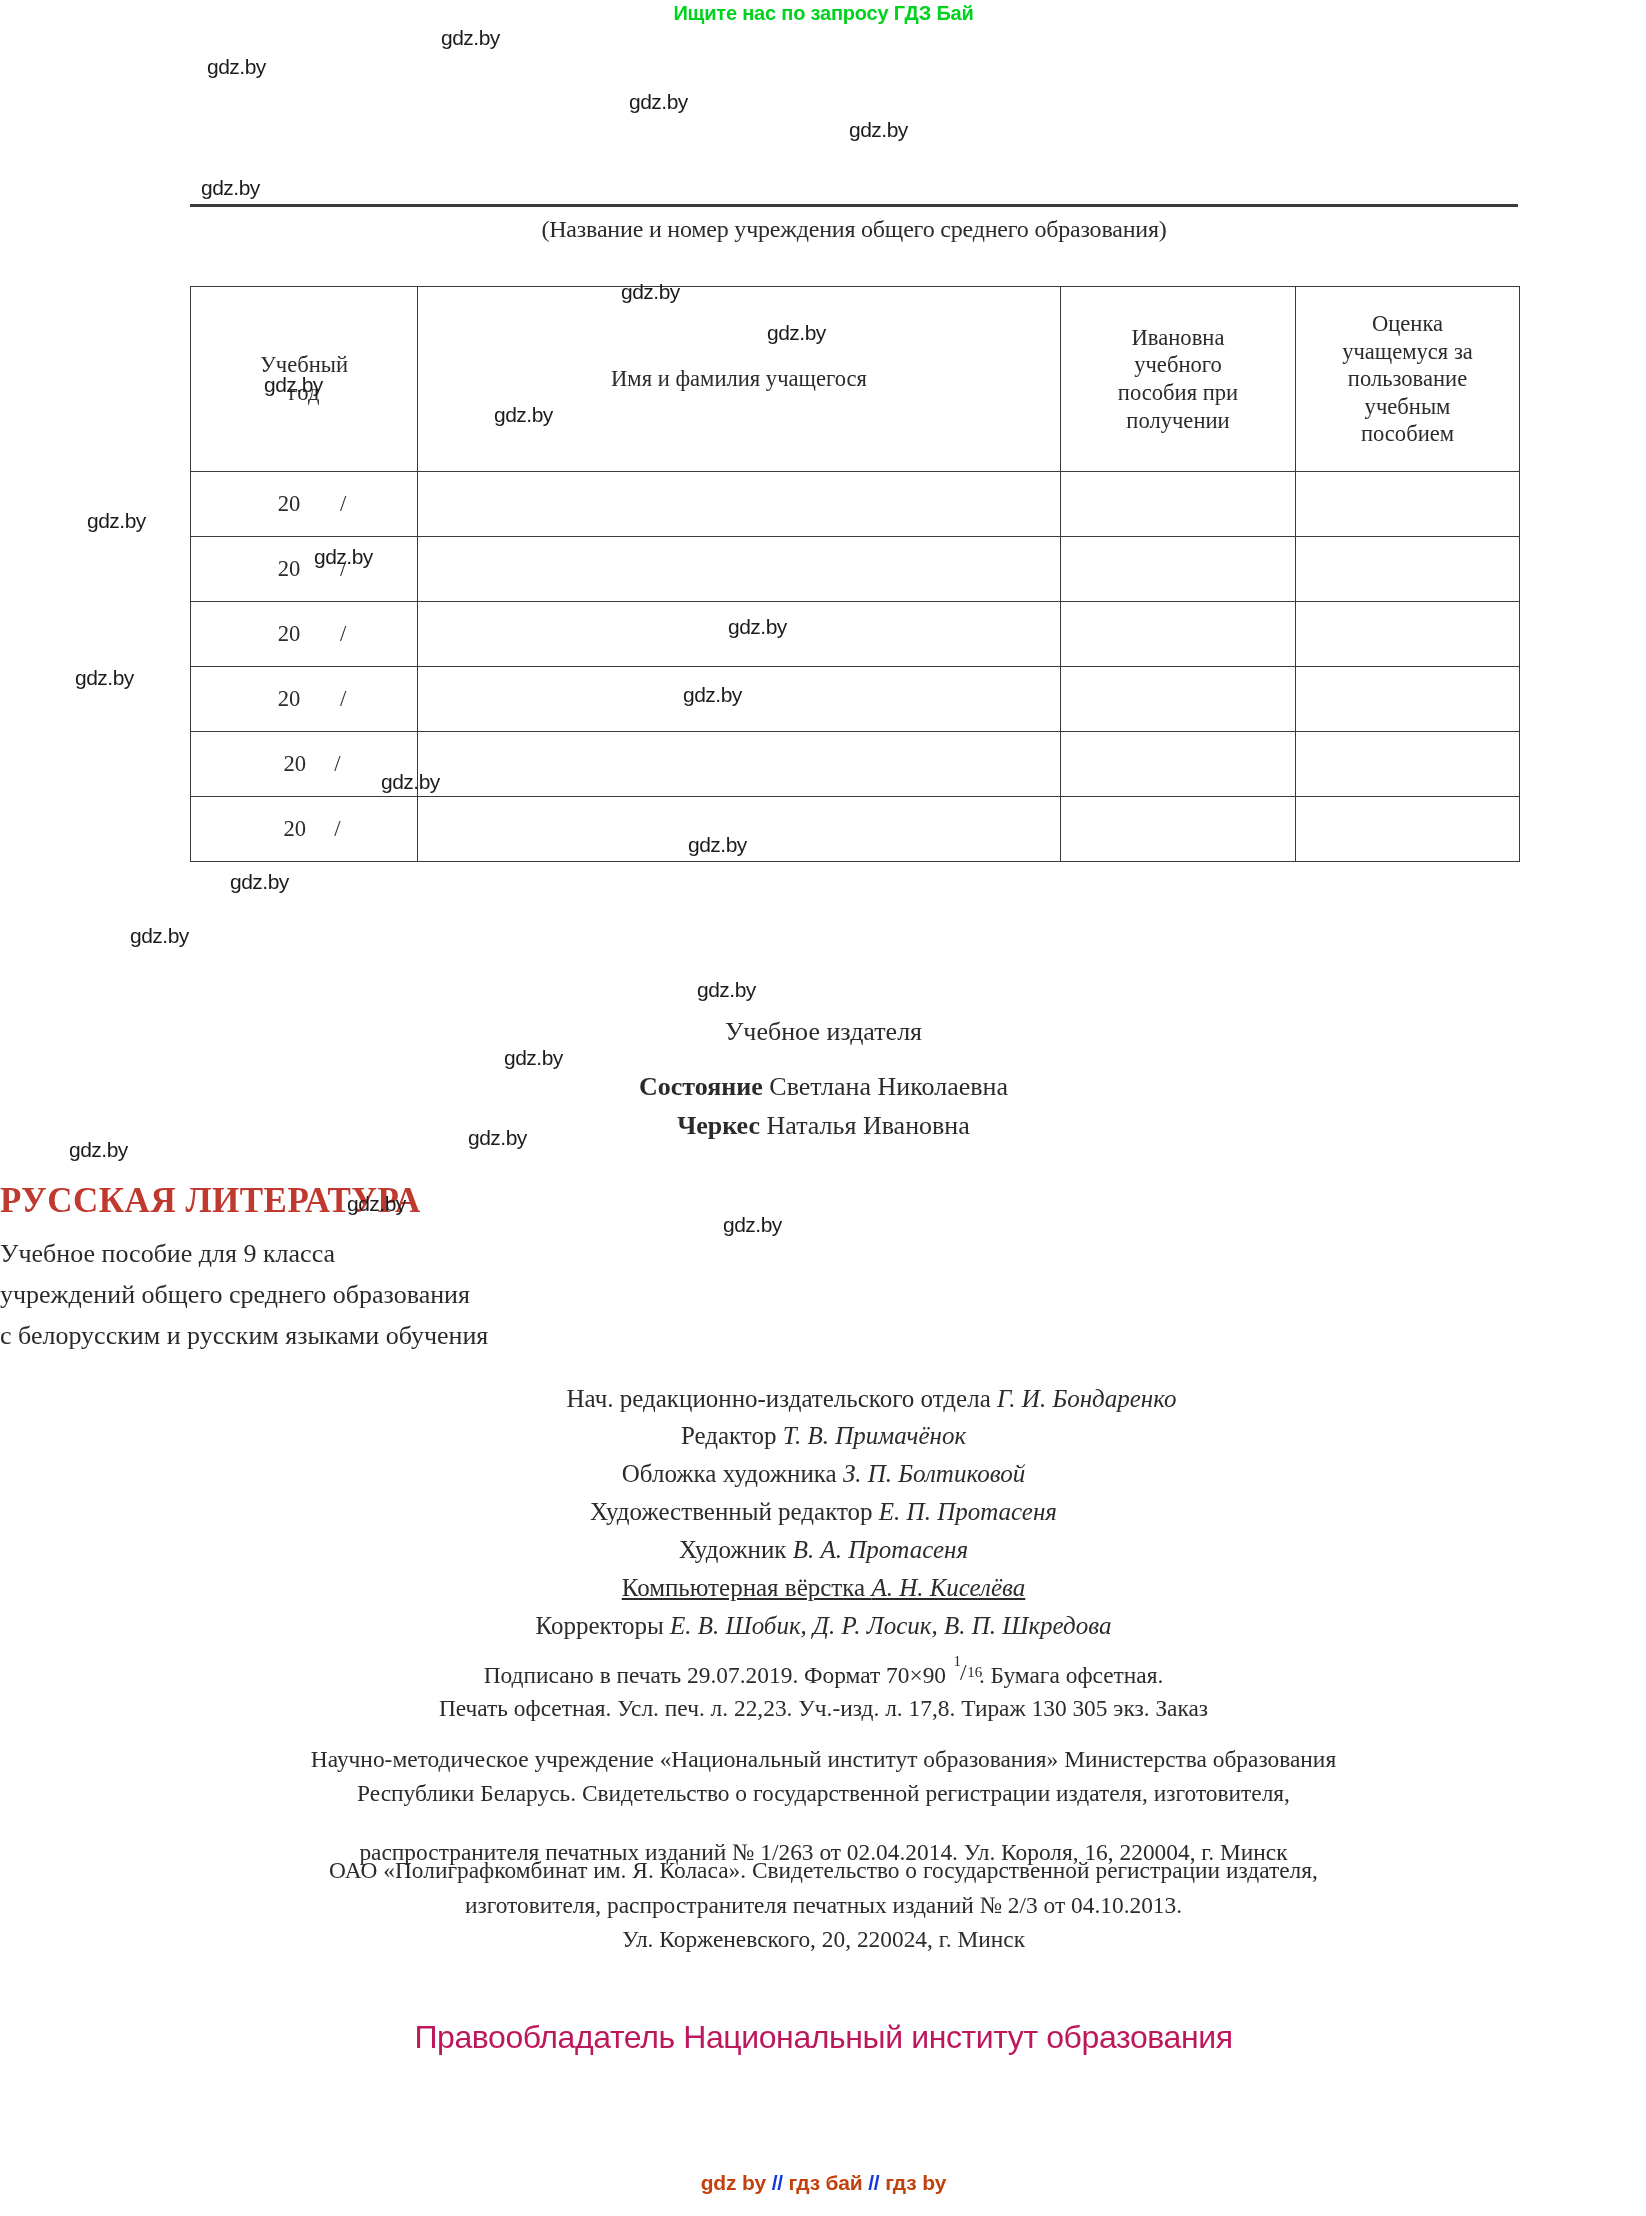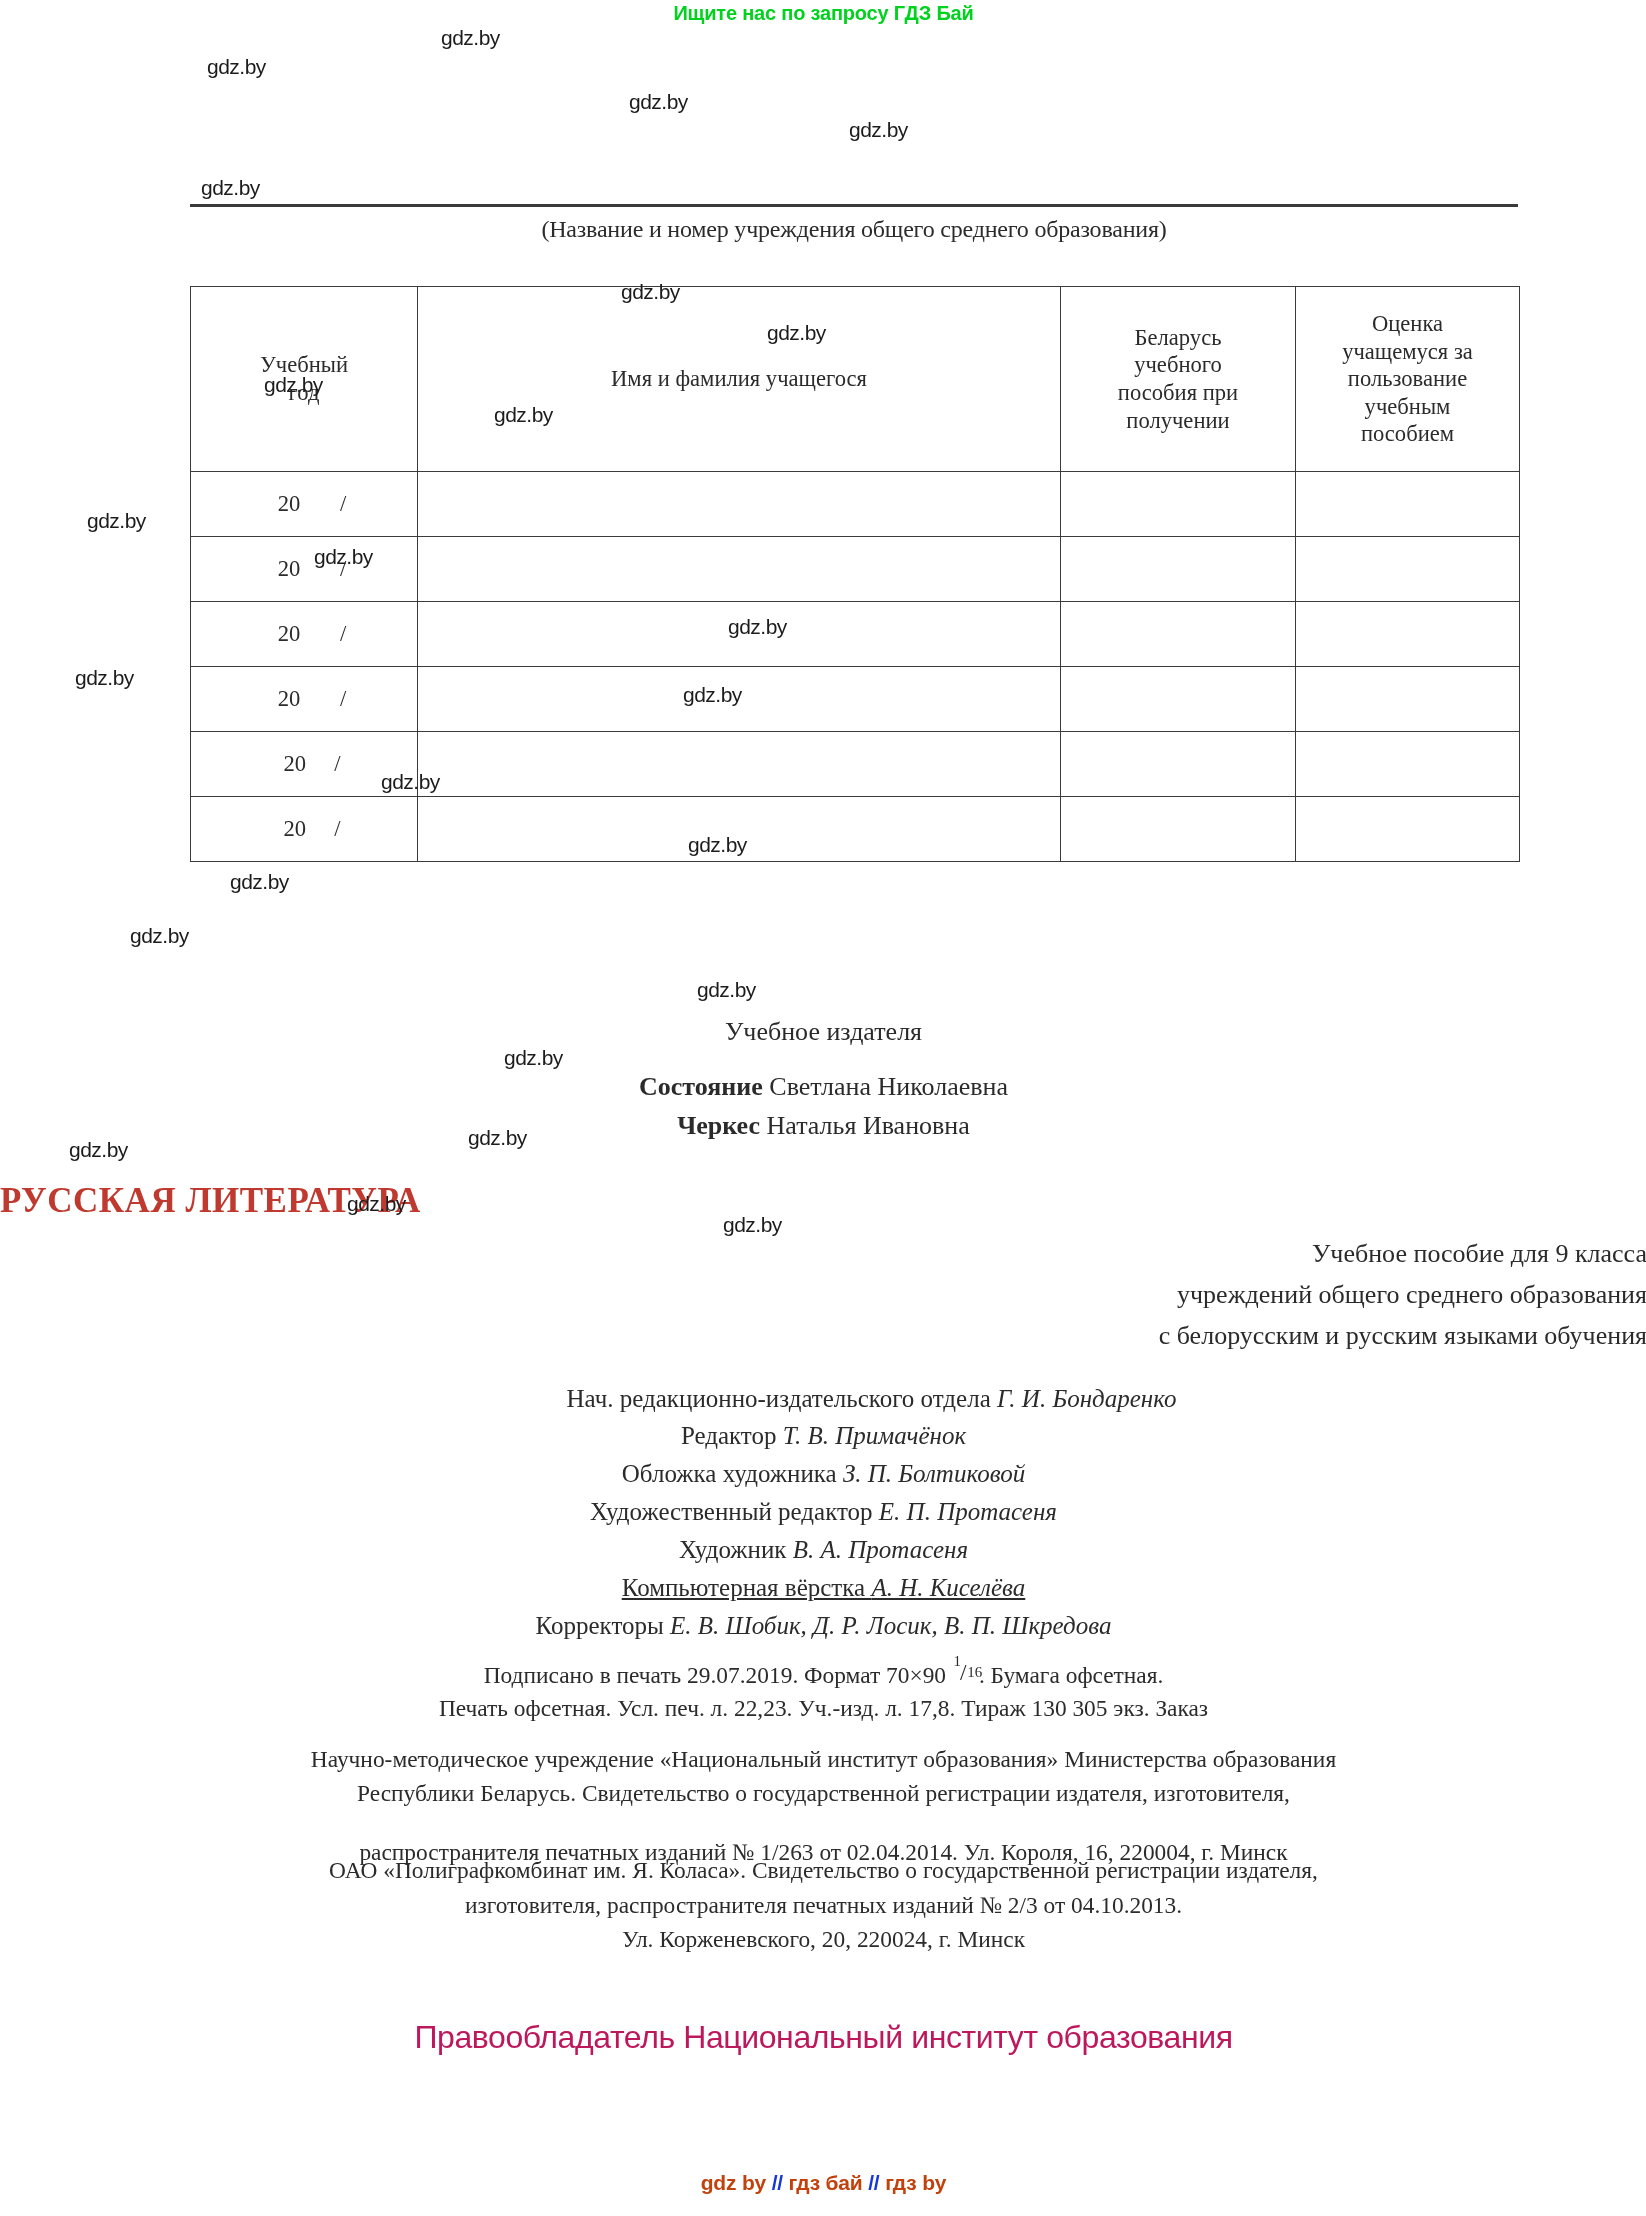--- a/index.html
+++ b/index.html
@@ -117,21 +117,21 @@
     top: 1181px; left: 0; width: 1647px;
     text-align: left;
     color: #c0392f;
     font-size: 35px;
     font-weight: bold;
     letter-spacing: 0.5px;
   }
   .subtitle {
     position: absolute;
     left: 0; width: 1647px;
-    text-align: right;
+    text-align: left;
     font-size: 26px;
   }
   .sub1 { top: 1239px; }
   .sub2 { top: 1280px; }
   .sub3 { top: 1321px; }
 
   .staff {
     position: absolute;
     left: 0; width: 1647px;
     text-align: center;
@@ -230,21 +230,21 @@
     <thead>
       <tr>
         <th>
           <span>Учебный</span><br>
           <span>год</span>
         </th>
         <th>
           <span>Имя и фамилия учащегося</span>
         </th>
         <th class="hdr-sm">
-          <span>Беларусь</span><br>
+          <span>Ивановна</span><br>
           <span>учебного</span><br>
           <span>пособия при</span><br>
           <span>получении</span>
         </th>
         <th class="hdr-sm">
           <span>Оценка</span><br>
           <span>учащемуся за</span><br>
           <span>пользование</span><br>
           <span>учебным</span><br>
           <span>пособием</span>

